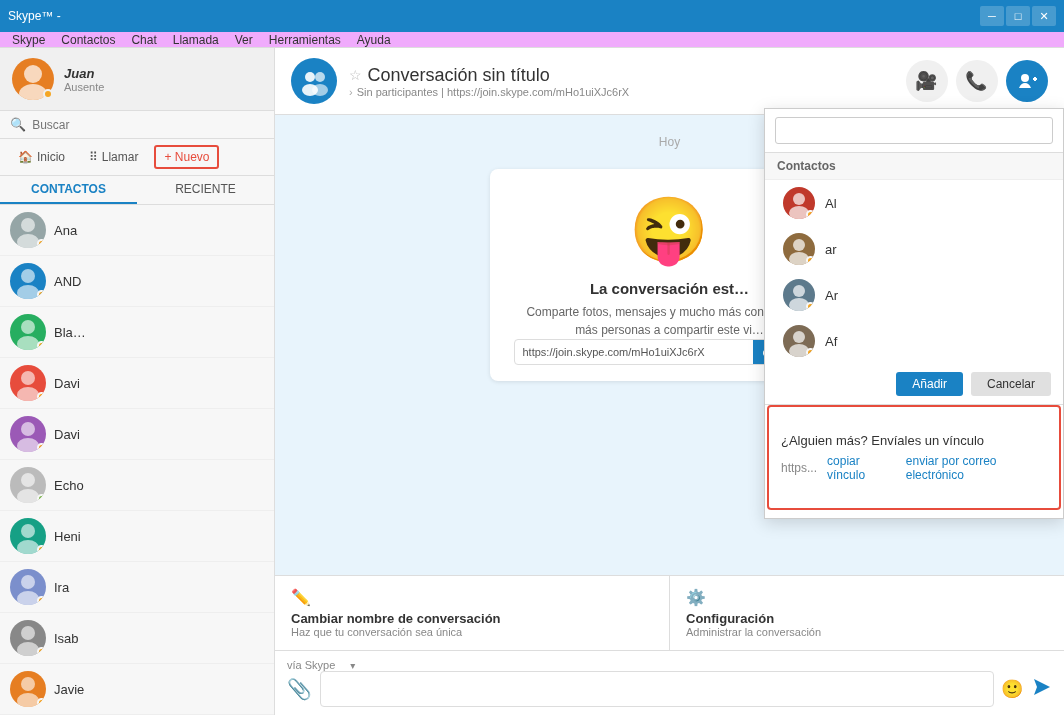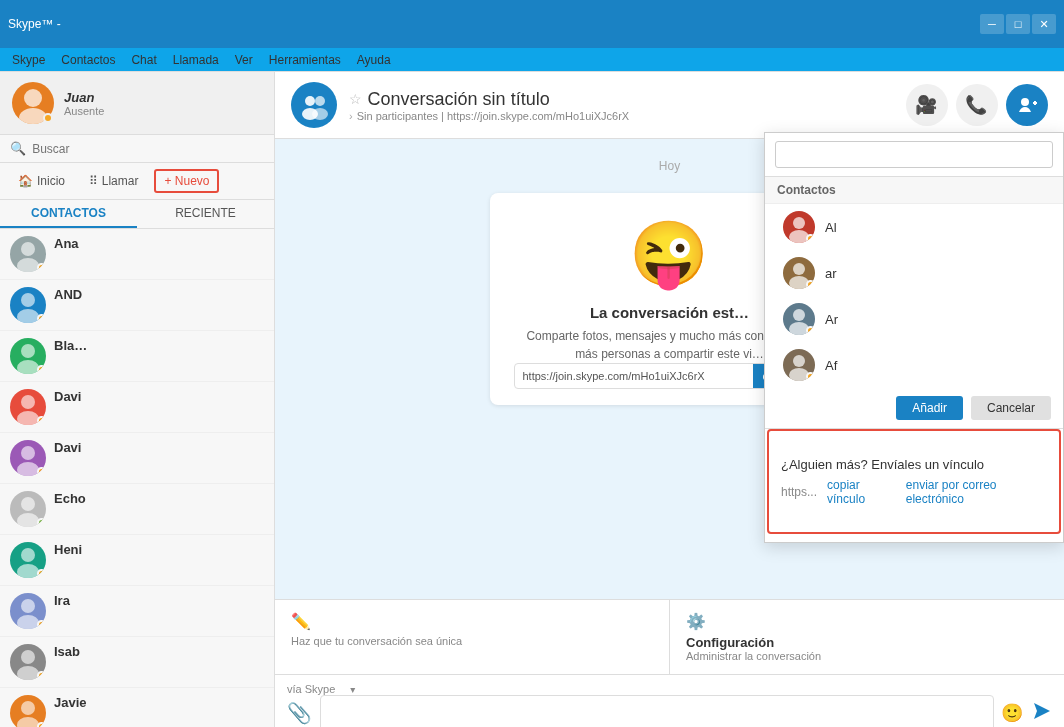--- a/index.html
+++ b/index.html
@@ -1,35 +1,35 @@
 <!DOCTYPE html>
 <html><head>
   <meta charset="utf-8">
   <style>
     * { box-sizing: border-box; margin: 0; padding: 0; }
     body { font-family: 'Segoe UI', Arial, sans-serif; font-size: 13px; background: #fff; width: 1064px; height: 727px; overflow: hidden; }
 
     
     .title-bar {
       background: #1a82c4;
-      height: 48px;
+      height: 32px;
       display: flex;
       align-items: center;
       padding: 0 8px;
       color: #fff;
       font-size: 12px;
     }
     .title-bar-title { flex: 1; }
     .title-bar-controls { display: flex; gap: 2px; }
     .title-bar-btn { width: 24px; height: 20px; background: rgba(255,255,255,0.2); border: none; color: #fff; cursor: pointer; font-size: 11px; display: flex; align-items: center; justify-content: center; border-radius: 2px; }
 
     
     .menu-bar {
-      background: #0ea5e9;
-      height: 24px;
+      background: #f0abfc;
+      height: 16px;
       display: flex;
       align-items: center;
       padding: 0 4px;
       border-bottom: 1px solid #ddd;
     }
     .menu-item {
       padding: 4px 8px;
       font-size: 12px;
       color: #333;
       cursor: pointer;
@@ -136,24 +136,24 @@
       border-bottom: 2px solid #1a82c4;
       font-weight: 600;
     }
 
     .contacts-list {
       flex: 1;
       overflow-y: auto;
     }
     .contact-item {
       display: flex;
+      align-items: center;
       padding: 7px 10px;
       cursor: pointer;
       border-bottom: 1px solid #eee;
-      font-weight: bold;
     }
     .contact-avatar {
       width: 36px; height: 36px;
       border-radius: 50%;
       background: #ccc;
       margin-right: 8px;
       flex-shrink: 0;
       position: relative;
       overflow: hidden;
       display: flex; align-items: center; justify-content: center;
@@ -647,20 +647,21 @@
         <div class="invite-link-bar">
           <span class="invite-link-text">https://join.skype.com/mHo1uiXJc6rX</span>
           <button class="invite-copy-btn">copiar vi…</button>
         </div>
       </div>
     </div>
 
     <div class="chat-options">
       <button class="chat-option-btn">
         <span class="chat-option-icon">✏️</span>
+        <span class="chat-option-title">Cambiar nombre de conversación</span>
         <span class="chat-option-subtitle">Haz que tu conversación sea única</span>
       </button>
       <button class="chat-option-btn">
         <span class="chat-option-icon">⚙️</span>
         <span class="chat-option-title">Configuración</span>
         <span class="chat-option-subtitle">Administrar la conversación</span>
       </button>
     </div>
 
     <div class="chat-input-area">

